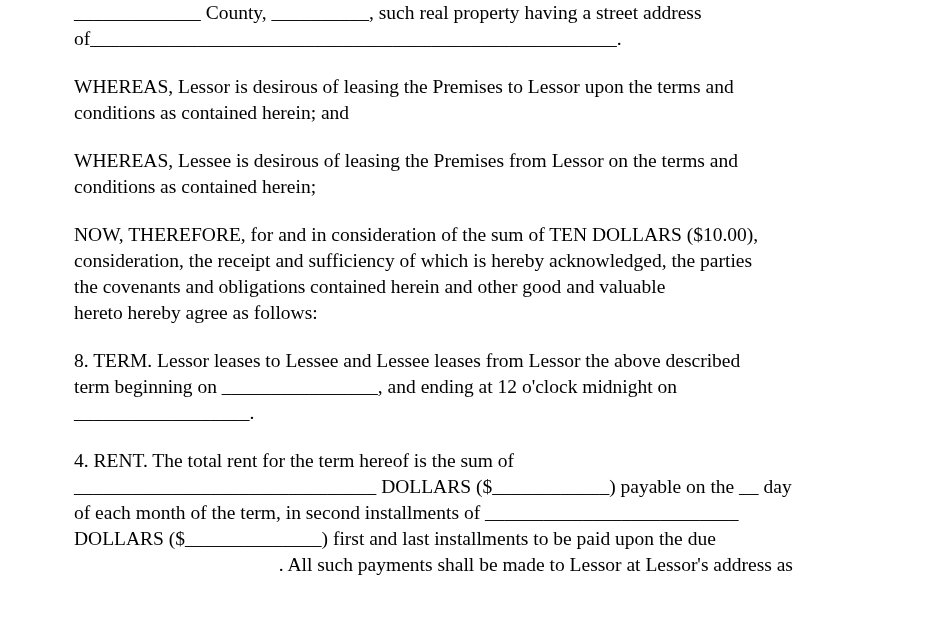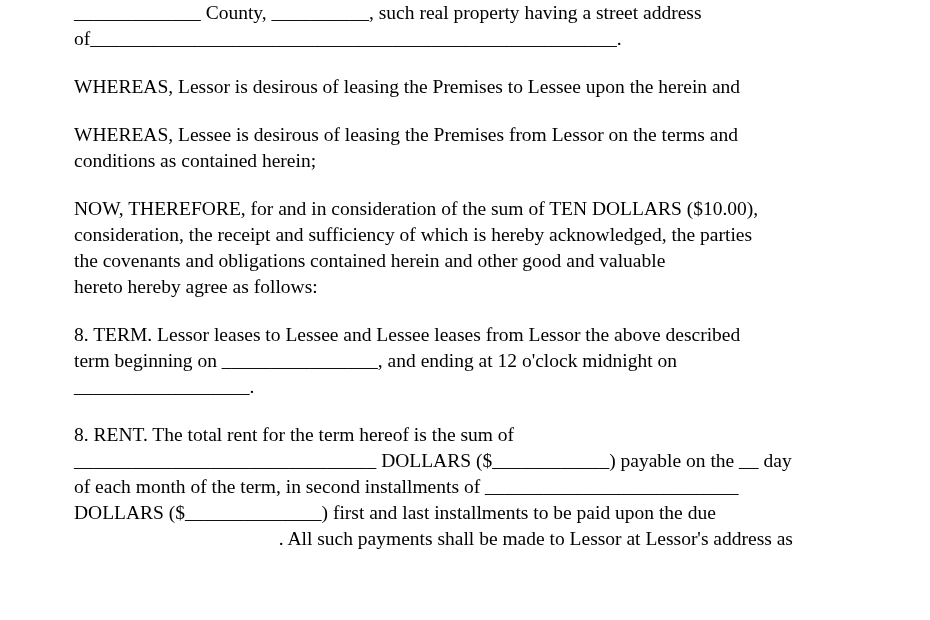--- a/index.html
+++ b/index.html
@@ -42,38 +42,39 @@
 </head>
 <body>
 
 <div class="page">
   <div class="doc" id="doc-root">
       <div class="para">
         <div class="line">_____________ County, __________, such real property having a street address</div>
         <div class="line">of______________________________________________________.</div>
       </div>
       <div class="para">
-        <div class="line">WHEREAS, Lessor is desirous of leasing the Premises to Lessee upon the herein and</div>
+        <div class="line">WHEREAS, Lessor is desirous of leasing the Premises to Lessor upon the terms and</div>
+        <div class="line">conditions as contained herein; and</div>
       </div>
       <div class="para">
         <div class="line">WHEREAS, Lessee is desirous of leasing the Premises from Lessor on the terms and</div>
         <div class="line">conditions as contained herein;</div>
       </div>
       <div class="para">
         <div class="line">NOW, THEREFORE, for and in consideration of the sum of TEN DOLLARS ($10.00),</div>
         <div class="line">consideration, the receipt and sufficiency of which is hereby acknowledged, the parties</div>
         <div class="line">the covenants and obligations contained herein and other good and valuable</div>
         <div class="line">hereto hereby agree as follows:</div>
       </div>
       <div class="para">
         <div class="line">8. TERM. Lessor leases to Lessee and Lessee leases from Lessor the above described</div>
         <div class="line">term beginning on ________________, and ending at 12 o'clock midnight on</div>
         <div class="line">__________________.</div>
       </div>
       <div class="para">
-        <div class="line">8. RENT. The total rent for the term hereof is the sum of</div>
+        <div class="line">4. RENT. The total rent for the term hereof is the sum of</div>
         <div class="line">_______________________________ DOLLARS ($____________) payable on the __ day</div>
         <div class="line">of each month of the term, in second installments of __________________________</div>
         <div class="line">DOLLARS ($______________) first and last installments to be paid upon the due</div>
         <div class="line">                                          . All such payments shall be made to Lessor at Lessor's address as</div>
       </div>
     </div>
 </div>
 
 </body></html>

